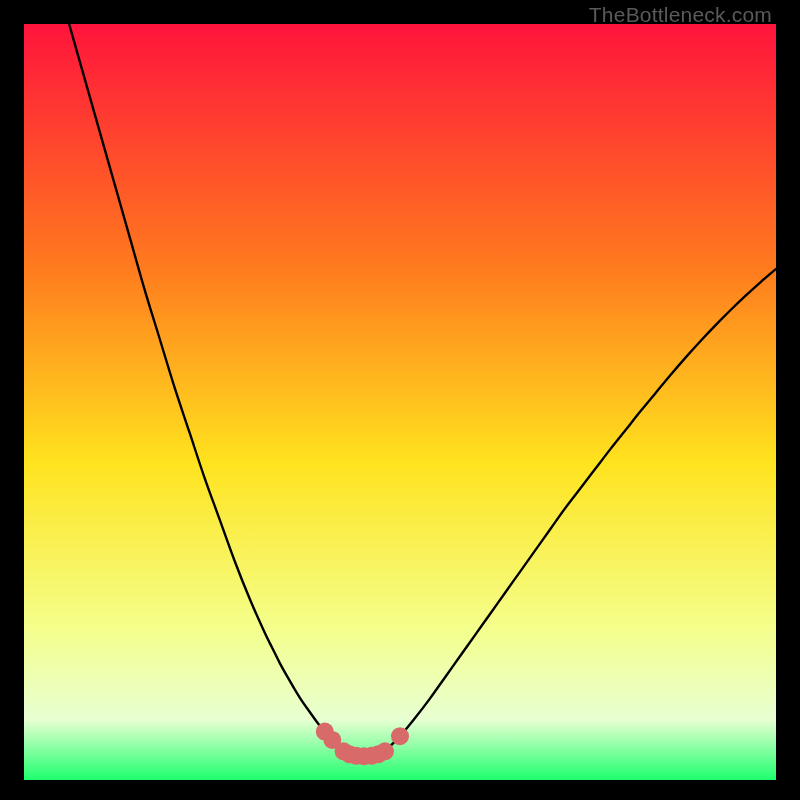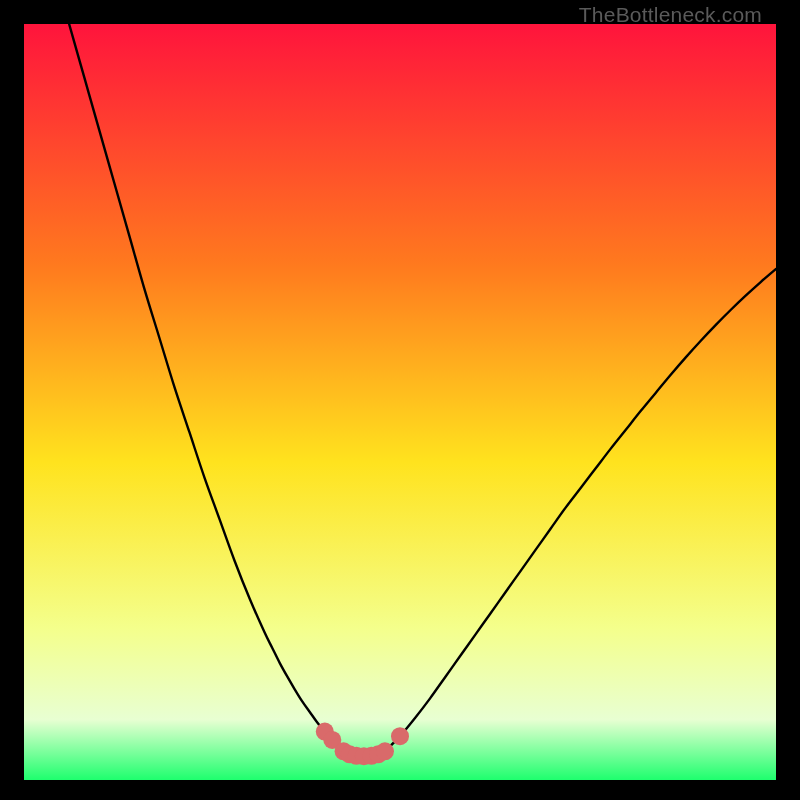--- a/index.html
+++ b/index.html
@@ -20,21 +20,21 @@
   .plot {
     position: absolute;
     left: 24px;
     top: 24px;
     width: 752px;
     height: 756px;
   }
   .watermark {
     position: absolute;
     top: 3px;
-    right: 38px;
+    right: 28px;
     color: #5a5a5a;
     font-size: 21px;
     font-weight: 500;
     letter-spacing: 0.2px;
   }
 </style>
 </head>
 <body>
 
 <div class="stage">

